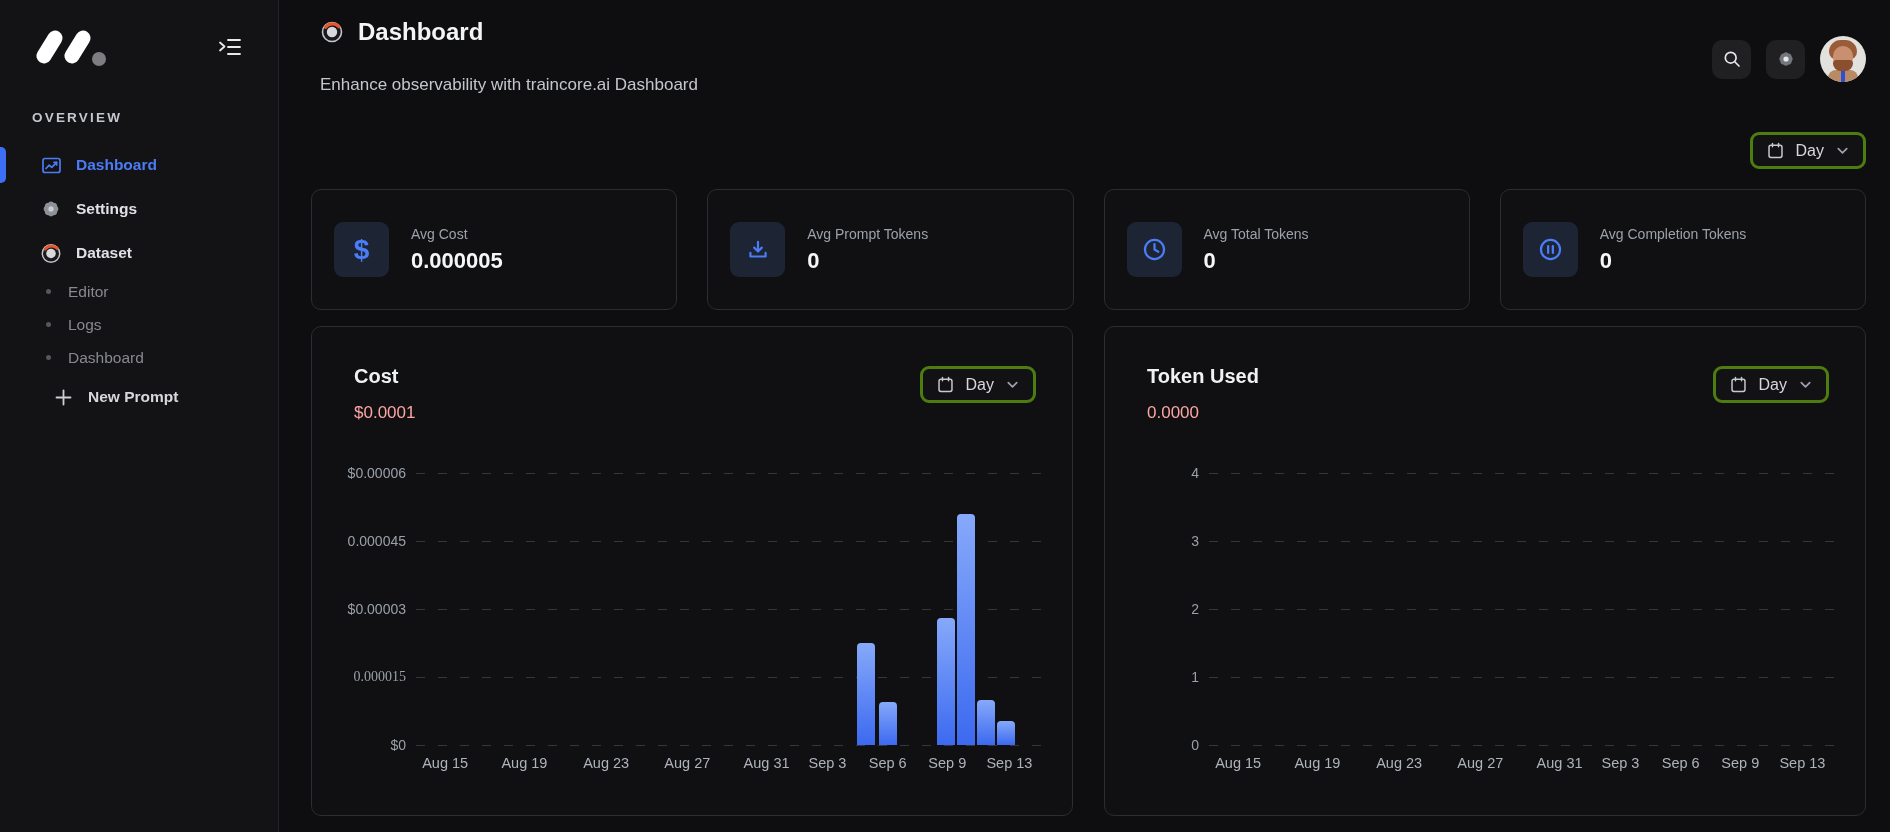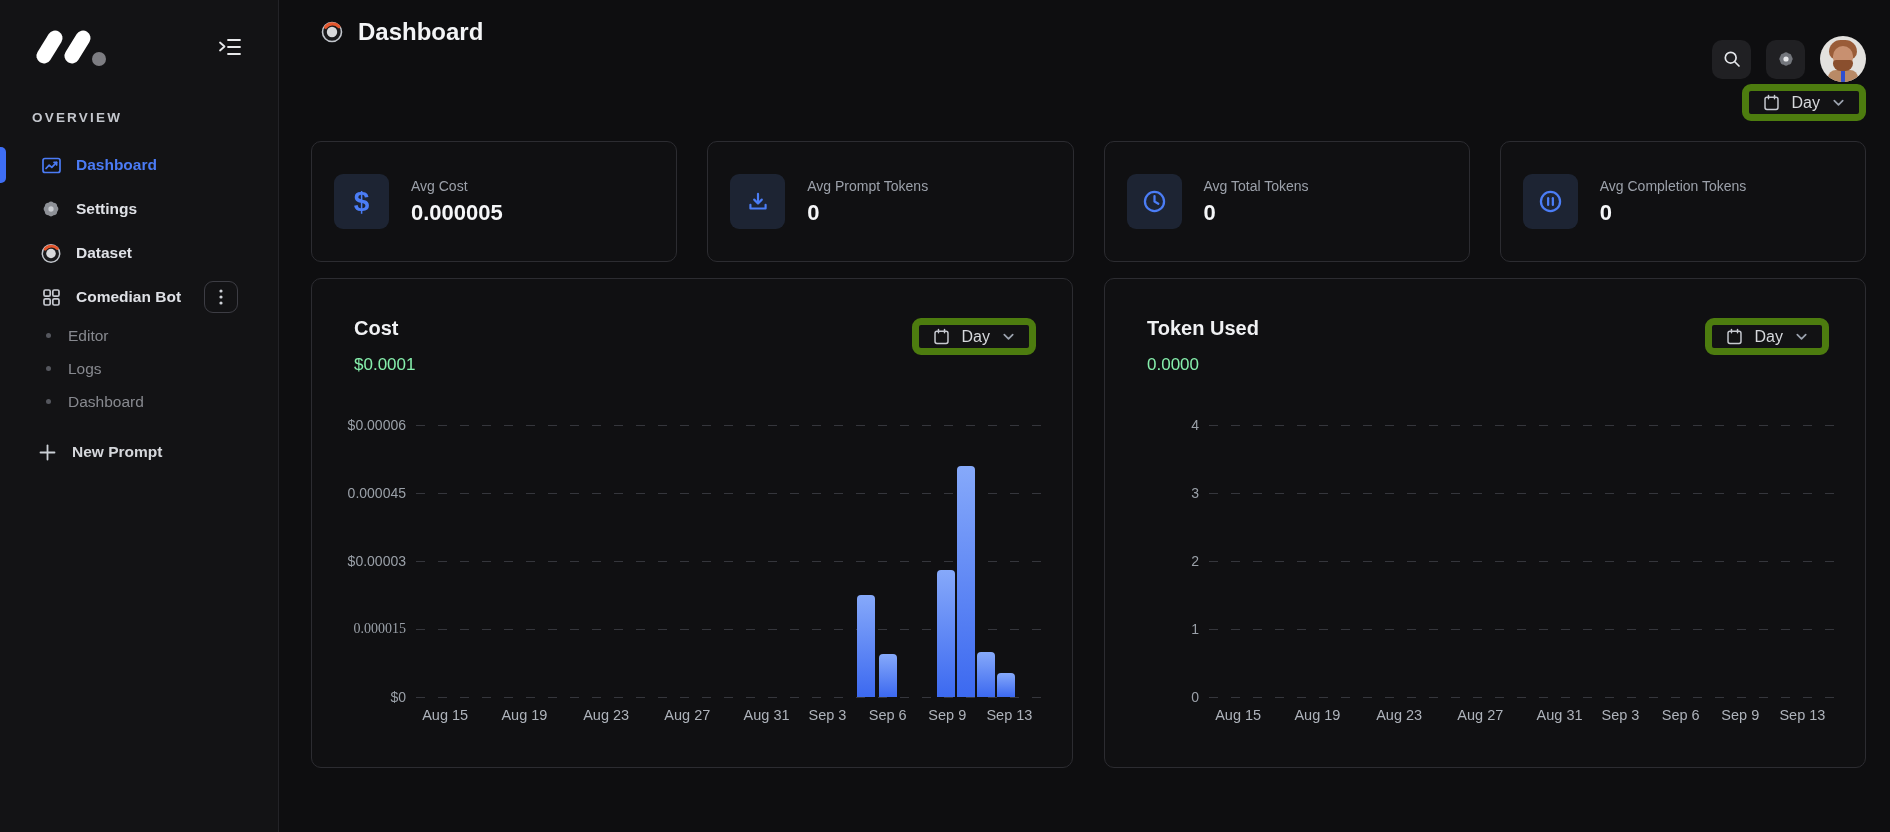--- a/index.html
+++ b/index.html
@@ -30,60 +30,60 @@
   .active-bar { position:absolute; left:0; top:4px; width:6px; height:36px; background:#3e6ef5; border-radius:0 5px 5px 0; }
   .nav-icon { width:22px; height:22px; display:flex; align-items:center; justify-content:center; }
   .kebab-btn {
     position:absolute; right:40px; top:6px; width:34px; height:32px;
     border:1px solid #3d3d44; border-radius:9px; background:transparent;
     display:flex; align-items:center; justify-content:center; cursor:pointer;
   }
   .sub-item { display:flex; align-items:center; gap:17px; height:33px; padding-left:46px; cursor:pointer; }
   .sub-item .bullet { width:5px; height:5px; border-radius:50%; background:#55575e; }
   .sub-item .sub-label { font-size:15.5px; font-weight:500; color:#87898f; }
-  .new-prompt { display:flex; align-items:center; gap:15px; height:40px; padding-left:38px; margin-top:14px; cursor:pointer; }
+  .new-prompt { display:flex; gap:15px; height:40px; padding-left:38px; margin-top:14px; cursor:pointer;margin-left:16px; }
   .new-prompt .np-label { font-size:15.5px; font-weight:700; color:#d5d7db; }
 
   
   .main { flex:1; position:relative; padding:0 24px 0 32px; }
   .page-header { display:flex; align-items:center; gap:14px; margin-top:16px; padding-left:9px; }
   .page-title { font-size:24px; font-weight:700; color:#f3f4f6; line-height:32px; }
   .page-subtitle { margin-top:26px; padding-left:9px; font-size:17px; color:#c3c6cc; line-height:22px; }
   .top-actions { position:absolute; top:36px; right:24px; display:flex; align-items:center; gap:15px; }
   .icon-btn { width:39px; height:39px; border-radius:10px; background:#202023; border:none; display:flex; align-items:center; justify-content:center; cursor:pointer; }
   .avatar { width:46px; height:46px; border-radius:50%; background:#e3e1de; position:relative; overflow:hidden; cursor:pointer; }
   .avatar .hair { position:absolute; left:9px; top:4px; width:28px; height:20px; border-radius:14px 14px 10px 10px; background:#9a5c38; }
   .avatar .face { position:absolute; left:13px; top:10px; width:20px; height:22px; border-radius:10px; background:#c89070; }
   .avatar .beard { position:absolute; left:13px; top:24px; width:20px; height:11px; border-radius:4px 4px 9px 9px; background:#8a4f2e; }
   .avatar .body { position:absolute; left:8px; top:34px; width:30px; height:14px; border-radius:8px 8px 0 0; background:#b98a66; }
   .avatar .tie { position:absolute; left:21px; top:35px; width:4px; height:12px; background:#2e4fd0; }
 
   .controls-row { display:flex; justify-content:flex-end; margin-top:36px; }
   .dropdown {
     display:flex; align-items:center; gap:11px; height:37px; padding:0 13px 0 13px;
-    border:7px solid #4d7c0f; border-radius:9px; background:#121214; cursor:pointer;
+    border:3px solid #4d7c0f; border-radius:9px; background:#121214; cursor:pointer;
   }
   .dropdown .dd-label { font-size:16px; color:#d6d8dc; font-weight:500; }
 
   
   .stats-row { display:flex; gap:30px; margin-top:20px; }
   .stat-card {
     flex:1; height:121px; border:1px solid #2c2c31; border-radius:10px; background:#101012;
     display:flex; align-items:center; gap:22px; padding-left:22px;
   }
   .stat-tile { width:55px; height:55px; border-radius:9px; background:#1d2433; display:flex; align-items:center; justify-content:center; }
   .stat-label { font-size:14px; color:#9ca1aa; line-height:21px; }
   .stat-value { font-size:22px; font-weight:700; color:#f5f6f8; line-height:28px; margin-top:2px; }
   .dollar-glyph { font-size:28px; font-weight:700; color:#4b7df6; line-height:1; }
 
   
   .charts-row { display:flex; gap:31px; margin-top:16px; }
   .chart-card { position:relative; flex:1; height:490px; border:1px solid #2c2c31; border-radius:10px; background:#101012; }
   .chart-title { position:absolute; left:42px; top:38px; font-size:20px; font-weight:700; color:#f0f1f3; }
-  .chart-subtitle { position:absolute; left:42px; top:76px; font-size:17px; color:#86efac; }
+  .chart-subtitle { position:absolute; left:42px; top:76px; font-size:17px; color:#fca5a5; }
   .chart-card .dropdown { position:absolute; right:36px; top:39px; }
   .plot { position:absolute; left:104px; right:22px; top:146px; bottom:70px;text-align:center; }
   .y-axis { position:absolute; left:0; top:146px; bottom:70px; width:94px; }
   .ytick { position:absolute; right:0; transform:translateY(-50%); font-size:14px; color:#9aa0a8; white-space:nowrap; }
   .gridline { position:absolute; left:0; right:0; height:1px;
     background:repeating-linear-gradient(to right, #35363c 0 9px, transparent 9px 22px); }
   .xtick { position:absolute; top:calc(100% + 10px); transform:translateX(-50%); font-size:14.5px; color:#aeb3bb; white-space:nowrap; }
   .bar { position:absolute; bottom:0; width:18px; transform:translateX(-50%);
     background:linear-gradient(#86a9fa,#3c69f0); border-radius:4px 4px 0 0; z-index:2; }
 
@@ -143,40 +143,20 @@
         <span class="nav-icon">
           <svg width="23" height="23" viewBox="0 0 24 24" fill="none">
             <circle cx="12" cy="12" r="9.5" fill="#1a1a1c" stroke="#c2c6cc" stroke-width="1.6"></circle>
             <circle cx="12" cy="12" r="5.2" fill="#d8d9db"></circle>
             <path d="M5.6 7.2 A 9 9 0 0 1 18.9 6.6" stroke="#e4572e" stroke-width="3.2" stroke-linecap="round"></path>
           </svg>
         </span>
         <span class="nav-label">Dataset</span>
       </div>
 
-      <div class="nav-item">
-        <span class="nav-icon">
-          <svg width="21" height="21" viewBox="0 0 21 21" fill="none" stroke="#c7cad1" stroke-width="1.7">
-            <rect x="3" y="3" width="6.2" height="6.2" rx="1.4"></rect>
-            <rect x="11.8" y="3" width="6.2" height="6.2" rx="1.4"></rect>
-            <rect x="3" y="11.8" width="6.2" height="6.2" rx="1.4"></rect>
-            <rect x="11.8" y="11.8" width="6.2" height="6.2" rx="1.4"></rect>
-          </svg>
-        </span>
-        <span class="nav-label">Comedian Bot</span>
-        <button class="kebab-btn">
-          <span>
-            <svg width="4" height="16" viewBox="0 0 4 16" fill="#cfd2d8">
-              <circle cx="2" cy="2" r="1.6"></circle>
-                <circle cx="2" cy="8" r="1.6"></circle>
-                <circle cx="2" cy="14" r="1.6"></circle>
-            </svg>
-          </span>
-        </button>
-      </div>
 
       <div class="sub-item">
         <span class="bullet"></span>
         <span class="sub-label">Editor</span>
       </div>
       <div class="sub-item">
         <span class="bullet"></span>
         <span class="sub-label">Logs</span>
       </div>
       <div class="sub-item">
@@ -201,20 +181,21 @@
     <div class="page-header">
       <span>
         <svg width="24" height="24" viewBox="0 0 24 24" fill="none">
           <circle cx="12" cy="12" r="9.5" fill="#1a1a1c" stroke="#c2c6cc" stroke-width="1.6"></circle>
           <circle cx="12" cy="12" r="5.2" fill="#d8d9db"></circle>
           <path d="M5.6 7.2 A 9 9 0 0 1 18.9 6.6" stroke="#e4572e" stroke-width="3.2" stroke-linecap="round"></path>
         </svg>
       </span>
       <h1 class="page-title">Dashboard</h1>
     </div>
+    <div class="page-subtitle">Enhance observability with traincore.ai Dashboard</div>
 
     <div class="top-actions">
       <button class="icon-btn">
         <span>
           <svg width="20" height="20" viewBox="0 0 20 20" fill="none" stroke="#e5e7eb" stroke-width="1.7" stroke-linecap="round">
             <circle cx="8.7" cy="8.7" r="5.4"></circle>
               <path d="M13 13l4 4"></path>
           </svg>
         </span>
       </button>

